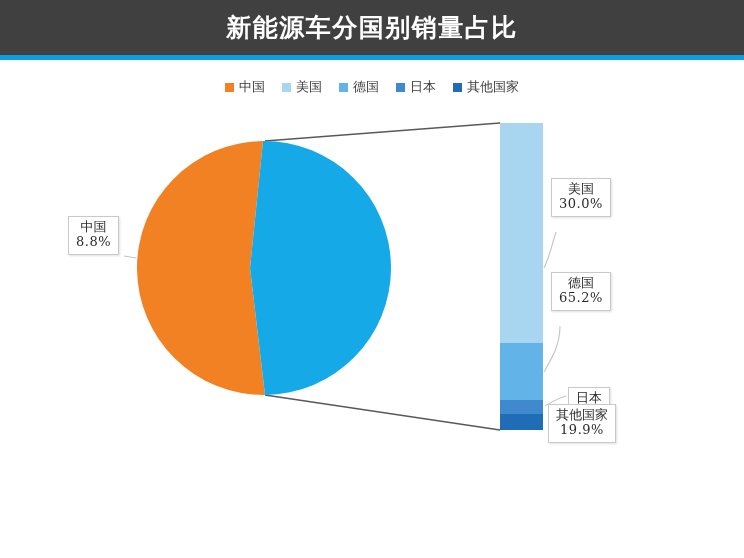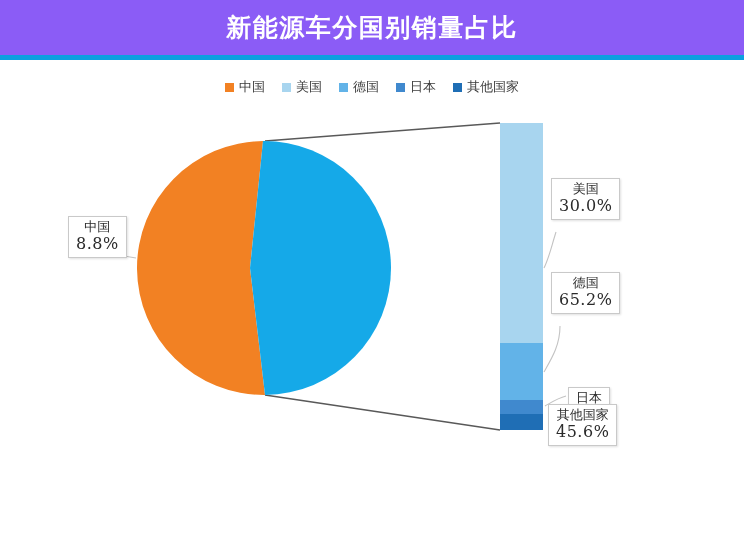--- a/index.html
+++ b/index.html
@@ -18,21 +18,21 @@
     overflow: hidden;
   }
 
   
   #title-banner {
     position: absolute;
     left: 0;
     top: 0;
     width: 744px;
     height: 60px;
-    background: #8b5cf6;
+    background: #404040;
     box-sizing: border-box;
   }
   #title-banner::after {
     content: "";
     position: absolute;
     left: 0;
     bottom: 0;
     width: 100%;
     height: 5px;
     background: #0C9FE0;
@@ -102,21 +102,21 @@
     line-height: 1.15;
     white-space: nowrap;
   }
   .callout .c-name {
     display: block;
     font-size: 13px;
     font-family: "DejaVu Sans", "Liberation Sans", sans-serif;
   }
   .callout .c-value {
     display: block;
-    font-size: 16px;
+    font-size: 13px;
     font-family: "DejaVu Serif", "Liberation Serif", serif;
     letter-spacing: 0.5px;
   }
 
   #callout-china   { left: 68px;  top: 216px; }
   #callout-usa     { left: 551px; top: 178px; }
   #callout-germany { left: 551px; top: 272px; }
   #callout-japan   { left: 568px; top: 387px; }
   #callout-other   { left: 548px; top: 404px; }
 </style>
@@ -192,16 +192,16 @@
     <span class="c-name">德国</span>
     <span class="c-value">65.2%</span>
   </div>
 
   <div class="callout" id="callout-japan">
     <span class="c-name">日本</span>
   </div>
 
   <div class="callout" id="callout-other">
     <span class="c-name">其他国家</span>
-    <span class="c-value">45.6%</span>
+    <span class="c-value">19.9%</span>
   </div>
 
 </div>
 
 </body></html>

